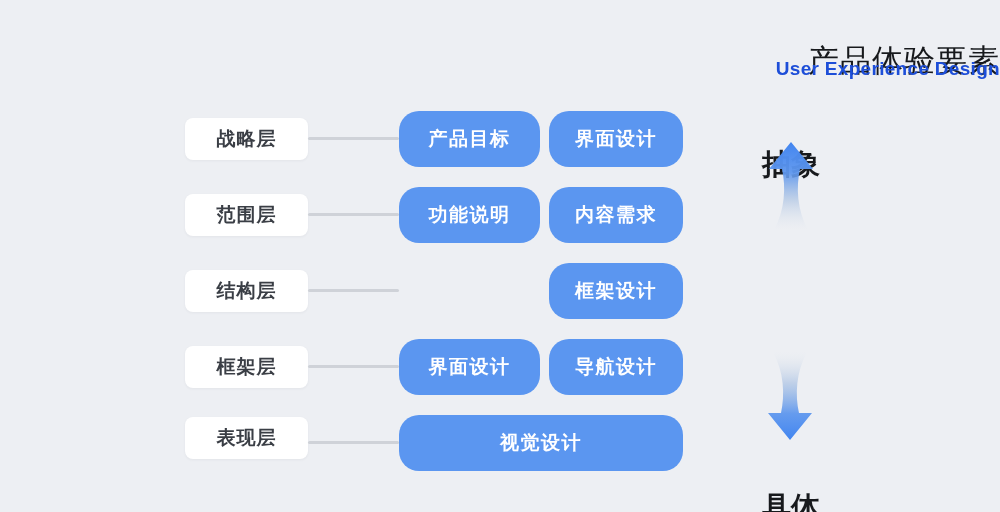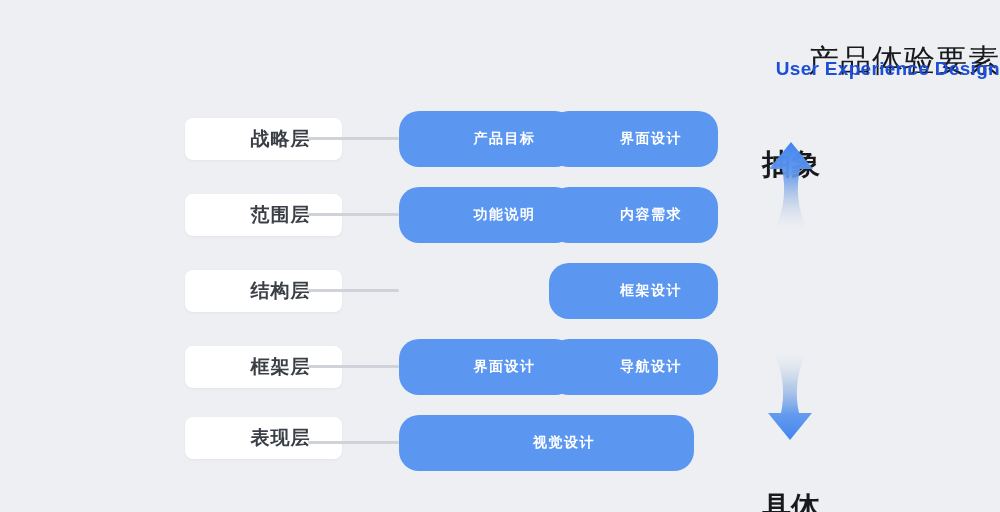--- a/index.html
+++ b/index.html
@@ -40,47 +40,45 @@
     background: #FFFFFF;
     border-radius: 8px;
     display: flex;
     align-items: center;
     justify-content: center;
     font-size: 19px;
     font-weight: 700;
     color: #3A3E45;
     letter-spacing: 1px;
     box-shadow: 0 1px 3px rgba(30,40,60,0.05);
-    padding-left: 34px;
   }
   .connector {
     position: absolute;
     left: 308px;
     width: 91px;
     height: 3px;
     background: #CFD2D8;
     border-radius: 2px;
   }
   .node {
     position: absolute;
     height: 56px;
     background: #5B96F0;
     border-radius: 20px;
     display: flex;
     align-items: center;
     justify-content: center;
     color: #FFFFFF;
-    font-size: 14px;
+    font-size: 19px;
     font-weight: 700;
     letter-spacing: 1.5px;
-    padding-left: 35px;
   }
   .node.col-left  { left: 399px; width: 141px; }
   .node.col-right { left: 549px; width: 134px; }
-  .node.wide      { left: 399px; width: 260px; }
+  .node.wide      { left: 399px; width: 284px; }
   .axis-label {
     position: absolute;
     width: 60px;
     text-align: center;
     font-size: 29px;
     font-weight: 800;
     color: #17191C;
     margin-top: 42px;
   }
   .axis-label.top    { left: 761px; top: 103px; }

